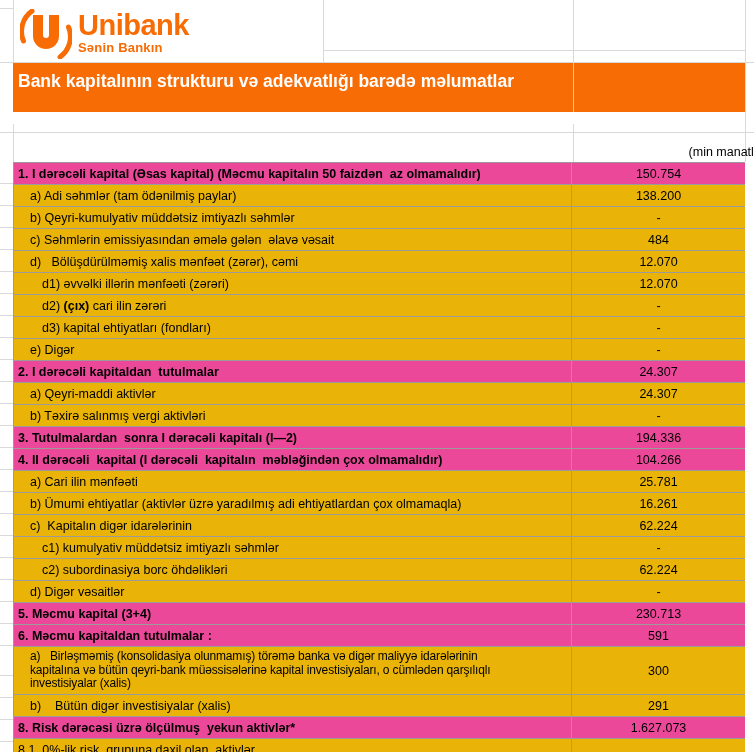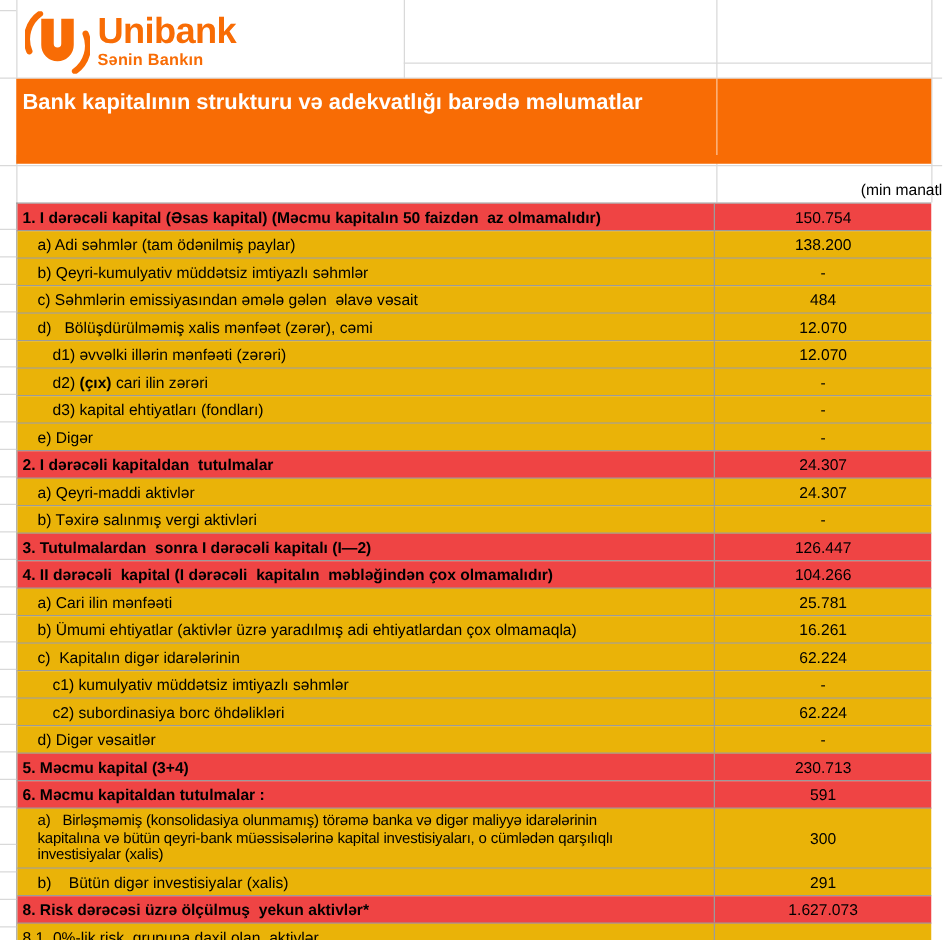--- a/index.html
+++ b/index.html
@@ -11,39 +11,39 @@
   .hline{position:absolute;height:1px;background:#d9d9d9;}
 
   
   .logo{position:absolute;left:20px;top:8px;height:52px;}
   .logo-icon{position:absolute;left:0;top:1px;}
   .wordmark{position:absolute;left:58px;top:2px;color:#f86c05;}
   .wordname{font-size:29px;font-weight:bold;letter-spacing:-0.5px;line-height:30px;}
   .wordtag{font-size:13px;font-weight:bold;letter-spacing:0.2px;line-height:14px;margin-top:1px;}
 
   
-  .banner{position:absolute;left:13px;top:63px;width:732px;height:68px;background:#f86c05;}
+  .banner{position:absolute;left:13px;top:63px;width:732px;height:49px;background:#f86c05;}
   .banner-title{
     position:absolute;left:0;top:0;width:560px;height:61px;box-sizing:border-box;
     padding:5px 6px 0 5px;color:#fff;font-weight:bold;font-size:17.5px;line-height:26px;
   }
   .banner-div{position:absolute;left:560px;top:0;width:1px;height:61px;background:rgba(255,255,255,0.6);}
 
   .unit-note{
     position:absolute;left:544px;top:145px;width:221px;text-align:right;
     font-size:12.5px;line-height:15px;
   }
 
   
   .table{
     position:absolute;left:13px;top:162px;width:732px;
     border-left:1px solid #9b9b9b;border-top:1px solid #9b9b9b;box-sizing:border-box;
   }
   .row{display:flex;height:22px;border-bottom:1px solid #9b9b9b;box-sizing:border-box;background:#eab308;}
-  .row.section{background:#ef4444;}
+  .row.section{background:#ec4899;}
   .row.tall{height:48px;}
   .cell{box-sizing:border-box;overflow:hidden;display:flex;align-items:center;}
   .cell.label{flex:0 0 558px;border-right:1px solid #9b9b9b;font-size:12.5px;line-height:14px;}
   .cell.label .labtxt{white-space:pre-wrap;}
   .ind0 .labtxt{padding-left:4px;}
   .ind1 .labtxt{padding-left:16px;}
   .ind2 .labtxt{padding-left:28px;}
   .row.section .cell.label{font-weight:bold;}
   .b{font-weight:bold;}
   .cell.value{flex:1 1 auto;justify-content:center;font-size:12.5px;}
@@ -157,21 +157,21 @@
       <div class="row">
         <div class="cell label ind1">
           <span class="labtxt"><span>b) Təxirə salınmış vergi aktivləri</span></span>
         </div>
         <div class="cell value">-</div>
       </div>
       <div class="row section">
         <div class="cell label ind0">
           <span class="labtxt"><span class="b">3. Tutulmalardan  sonra I dərəcəli kapitalı (I—2)</span></span>
         </div>
-        <div class="cell value b">126.447</div>
+        <div class="cell value b">194.336</div>
       </div>
       <div class="row section">
         <div class="cell label ind0">
           <span class="labtxt"><span class="b">4. II dərəcəli  kapital</span><span> (I dərəcəli  kapitalın  məbləğindən çox olmamalıdır)</span></span>
         </div>
         <div class="cell value b">104.266</div>
       </div>
       <div class="row">
         <div class="cell label ind1">
           <span class="labtxt"><span>a) Cari ilin mənfəəti</span></span>

